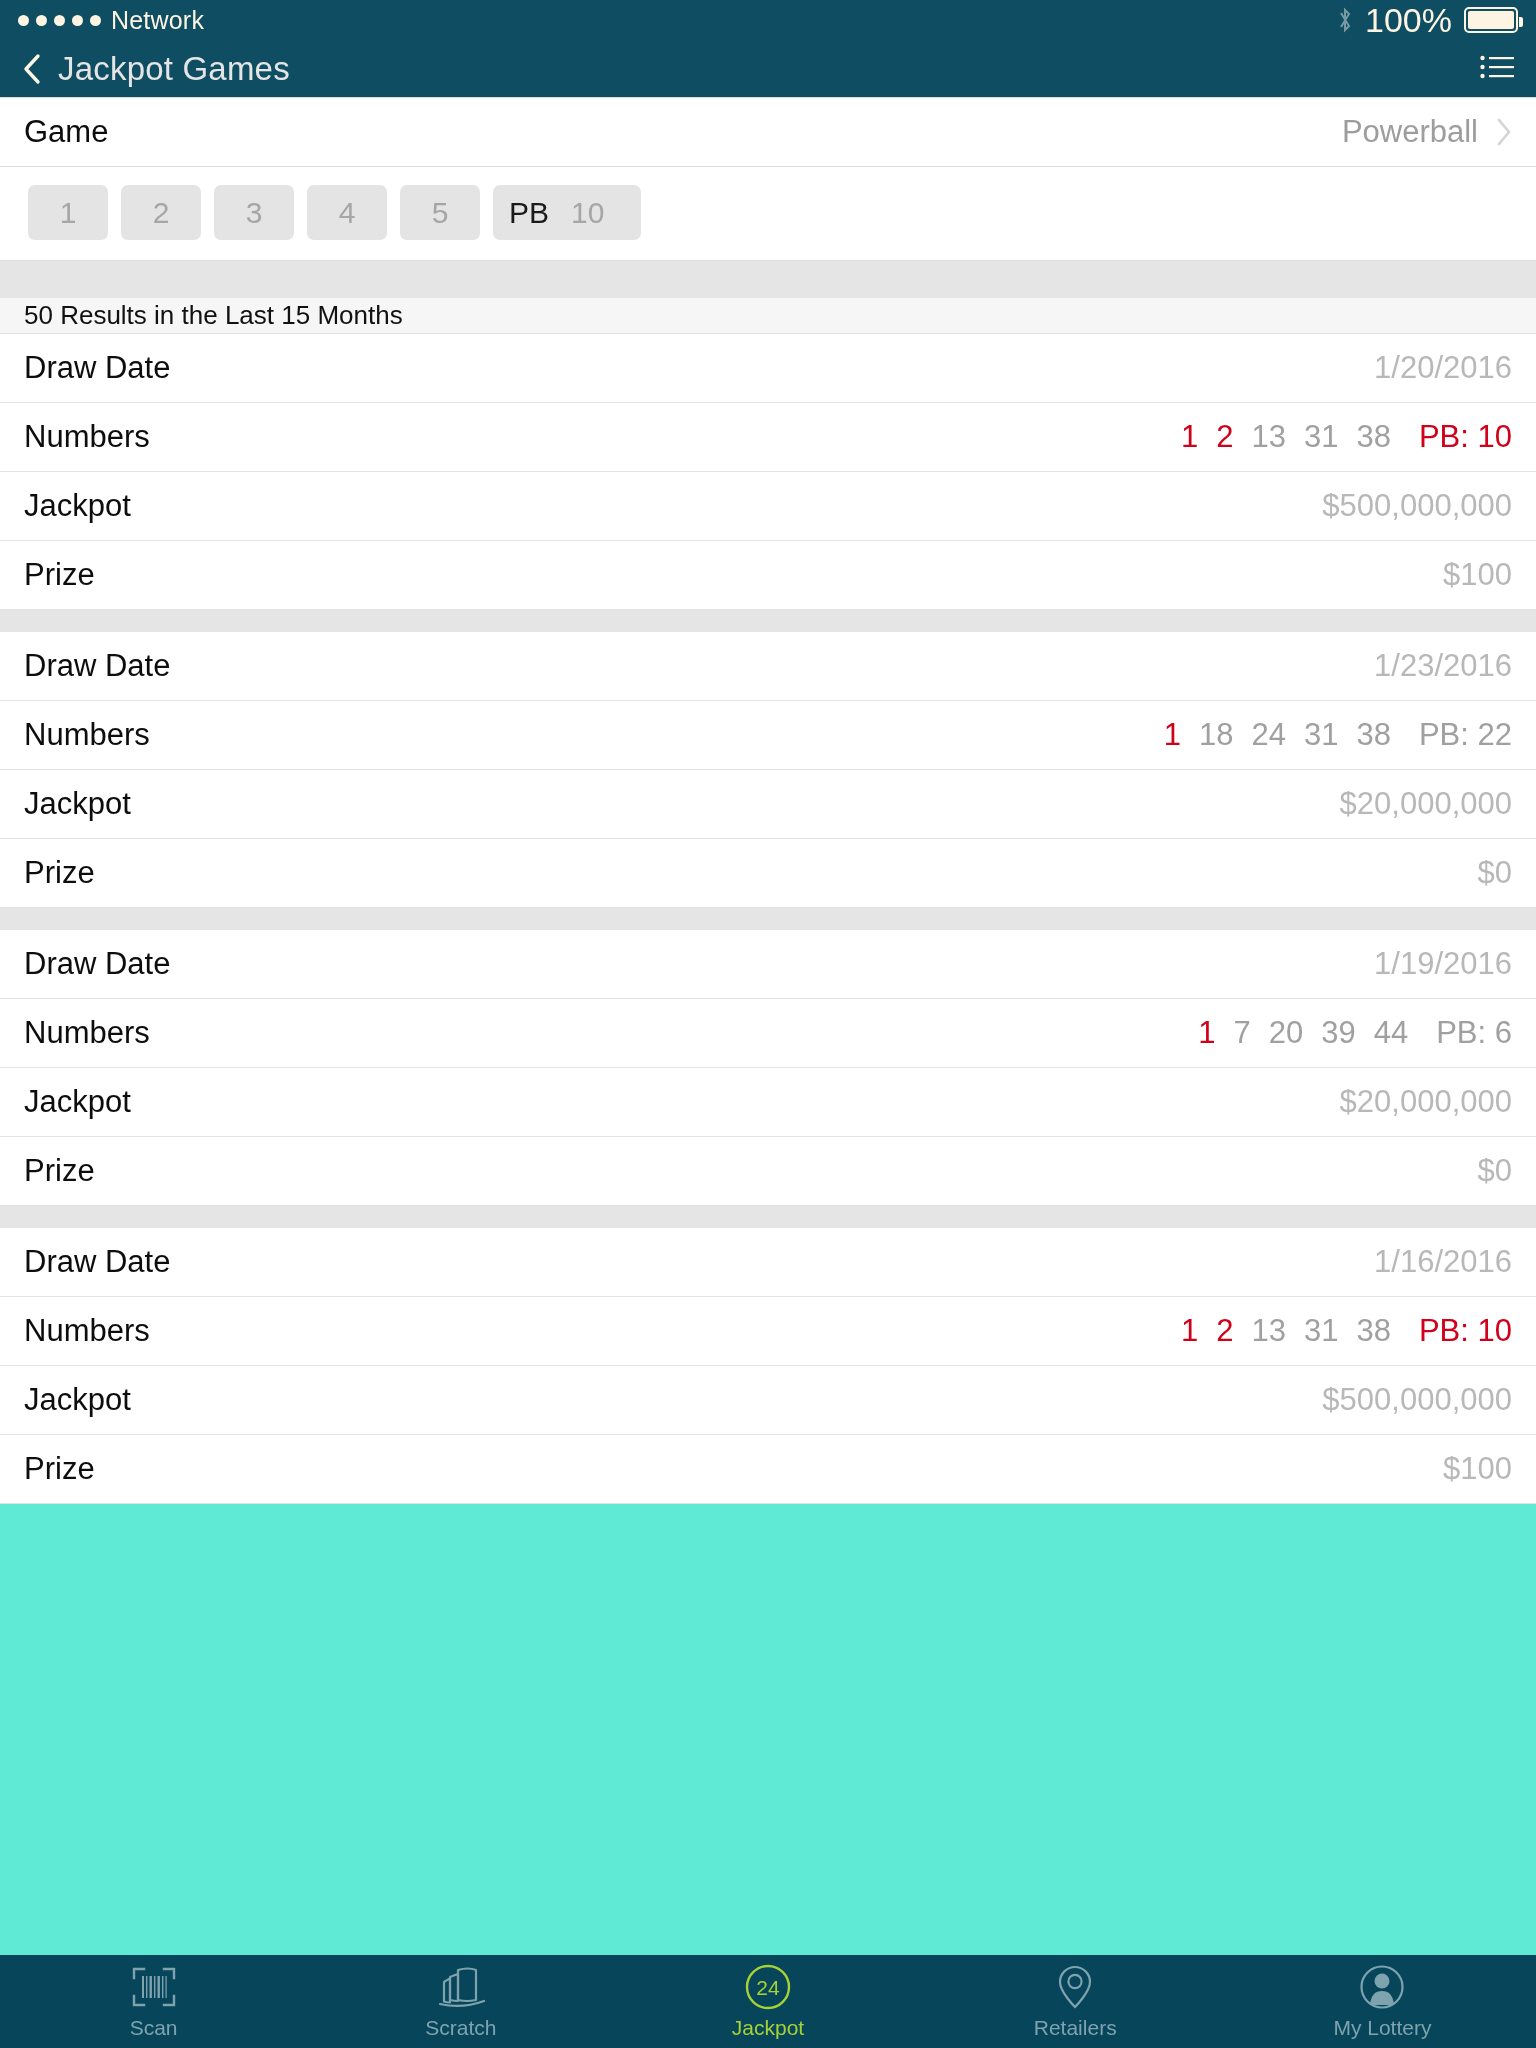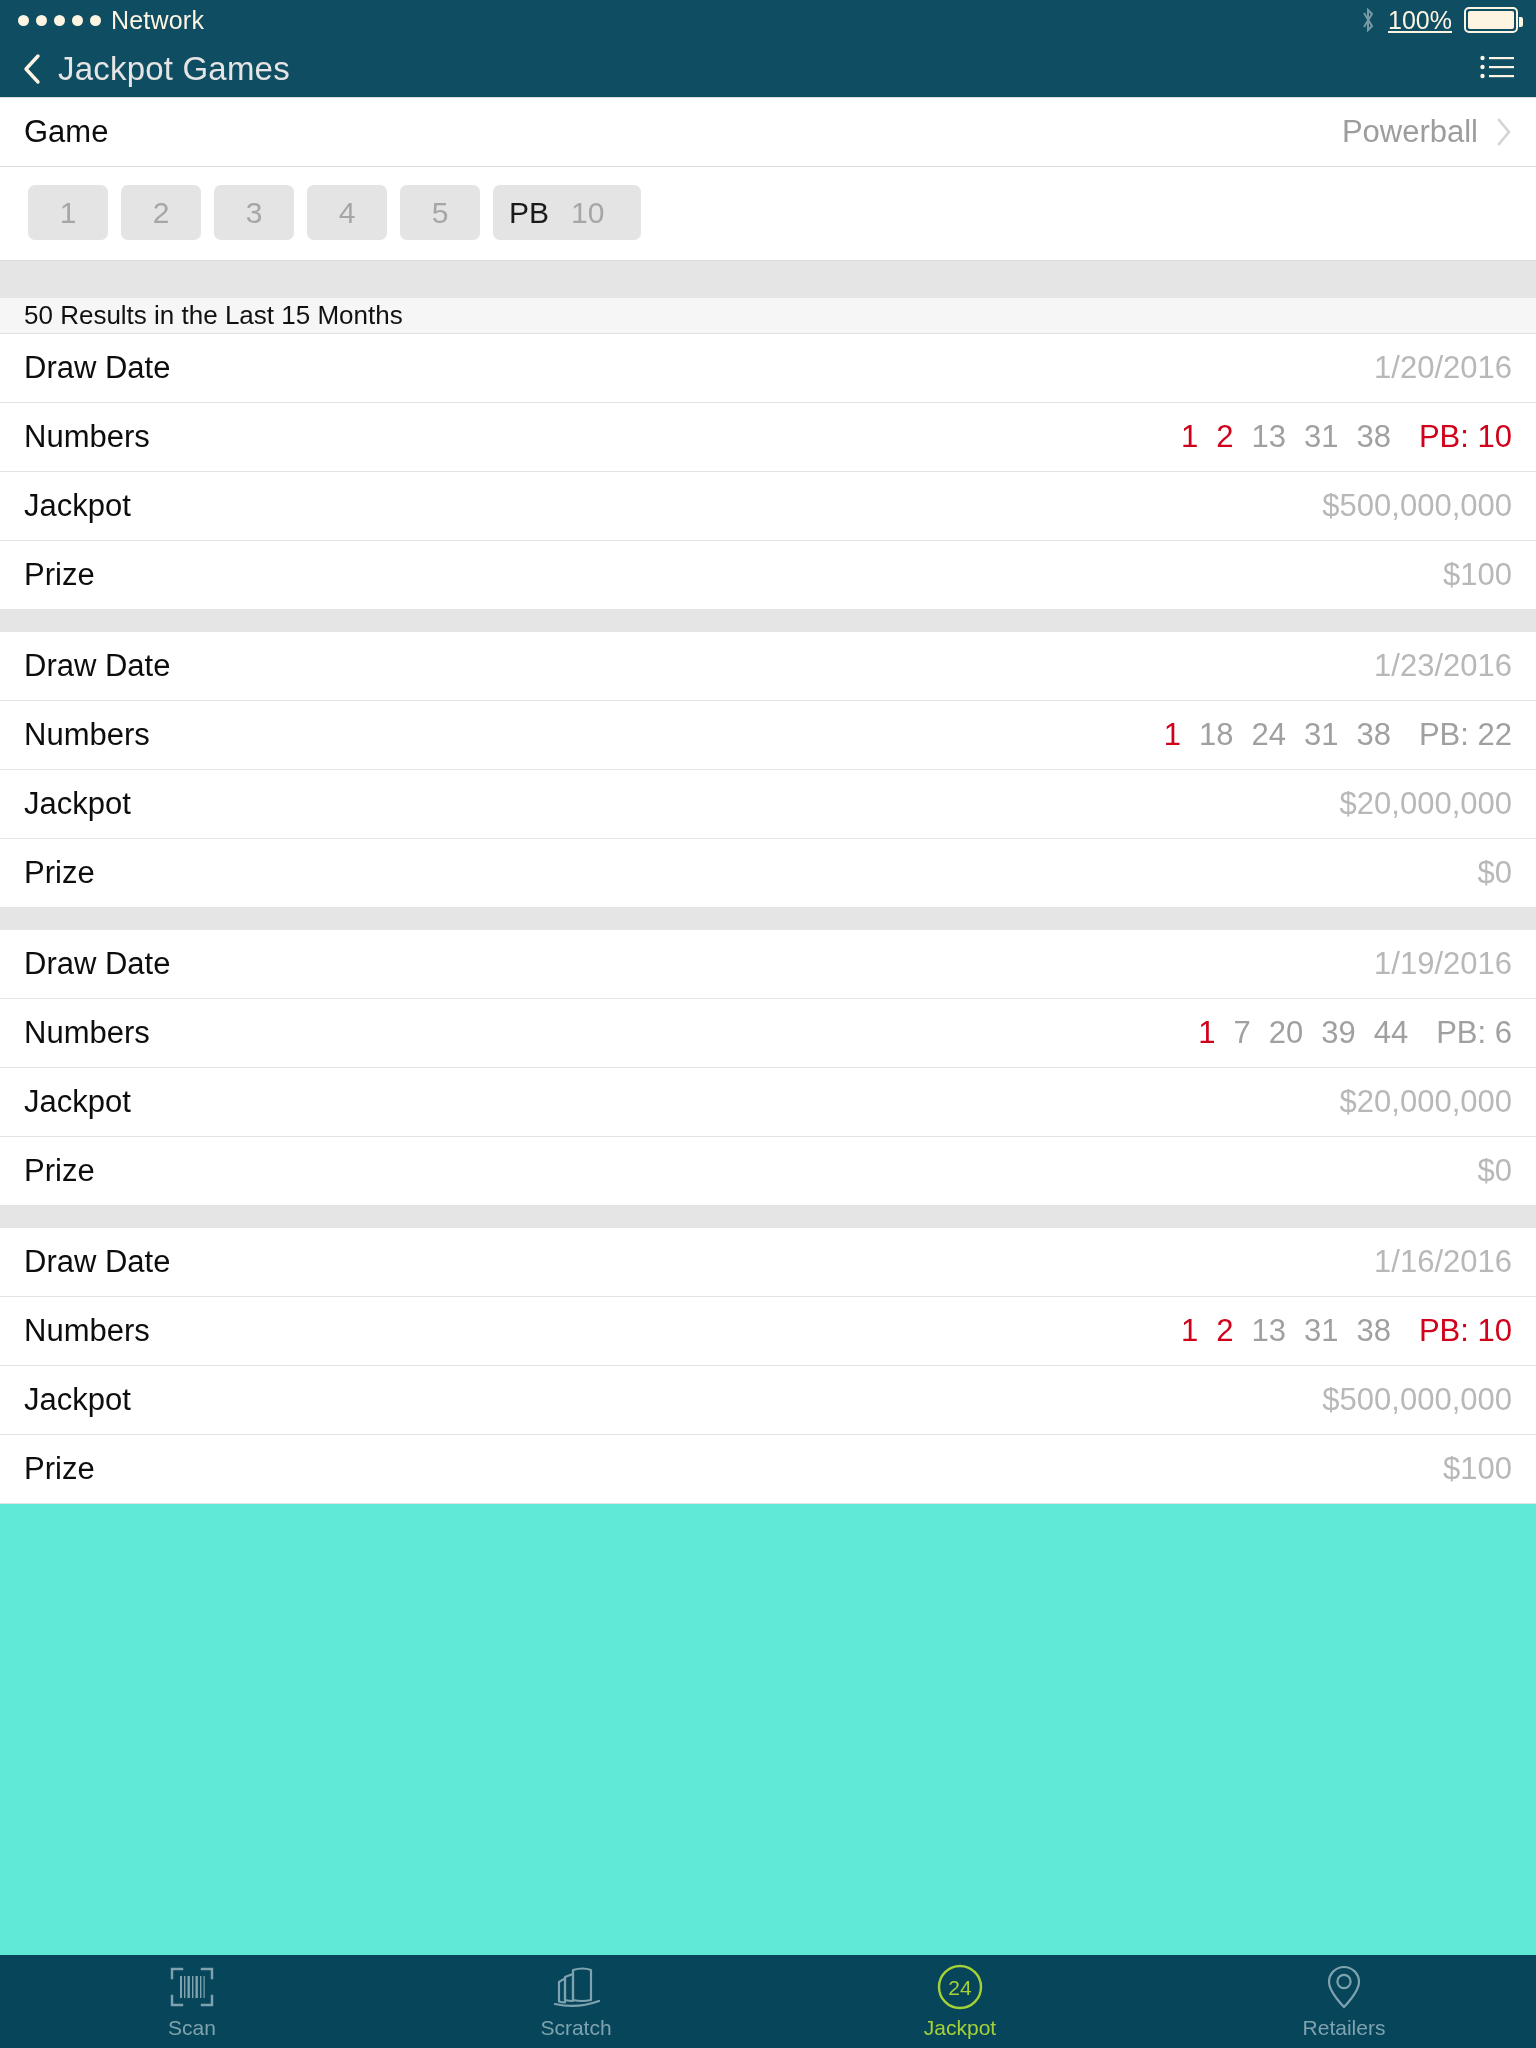--- a/index.html
+++ b/index.html
@@ -18,21 +18,21 @@
     display:flex; align-items:center; padding:0 18px;
     flex:0 0 40px;
   }
   .sb-left { display:flex; align-items:center; gap:10px; }
   .dots { display:flex; gap:7px; align-items:center; }
   .dots i { width:11px; height:11px; border-radius:50%; background:#fdf5e2; display:block; }
   .sb-carrier { font-size:25px; letter-spacing:0.2px; }
   .sb-right { margin-left:auto; display:flex; align-items:center; gap:12px; }
   .bt { width:16px; height:26px; position:relative; opacity:.55; }
   .bt svg { display:block; }
-  .sb-batt-txt { font-size:25px;text-decoration:underline; }
+  .sb-batt-txt { font-size:34px; }
   .batt { width:54px; height:26px; border:2px solid #fdf5e2; border-radius:5px; position:relative; padding:2px; }
   .batt::after { content:""; position:absolute; right:-7px; top:8px; width:4px; height:10px; background:#fdf5e2; border-radius:0 2px 2px 0; }
   .batt i { display:block; width:100%; height:100%; background:#fdf5e2; border-radius:2px; }
 
   
   .navbar {
     height:57px; background:#0e4d62; color:#e5e5e5;
     display:flex; align-items:center; padding:0 22px;
     flex:0 0 57px;
   }
@@ -342,15 +342,25 @@
       </div>
       <div class="tab">
         <span class="ico">
           <svg width="36" height="46" viewBox="0 0 36 46">
     <path d="M18 3 C9.7 3 3 9.7 3 18 C3 28 18 43 18 43 C18 43 33 28 33 18 C33 9.7 26.3 3 18 3 Z" fill="none" stroke="#7fa3ae" stroke-width="2.2"></path>
     <circle cx="18" cy="17.5" r="6.6" fill="none" stroke="#7fa3ae" stroke-width="2.2"></circle>
           </svg>
         </span>
         <span class="tab-label">Retailers</span>
       </div>
+      <div class="tab">
+        <span class="ico">
+          <svg width="46" height="46" viewBox="0 0 46 46">
+    <circle cx="23" cy="23" r="20.5" fill="none" stroke="#7fa3ae" stroke-width="2.2"></circle>
+    <circle cx="23" cy="17" r="7.5" fill="#7fa3ae"></circle>
+    <path d="M11 41 C12 31 16 27 23 27 C30 27 34 31 35 41 Z" fill="#7fa3ae"></path>
+          </svg>
+        </span>
+        <span class="tab-label">My Lottery</span>
+      </div>
     </div>
 
 </div>
 
 </body></html>

